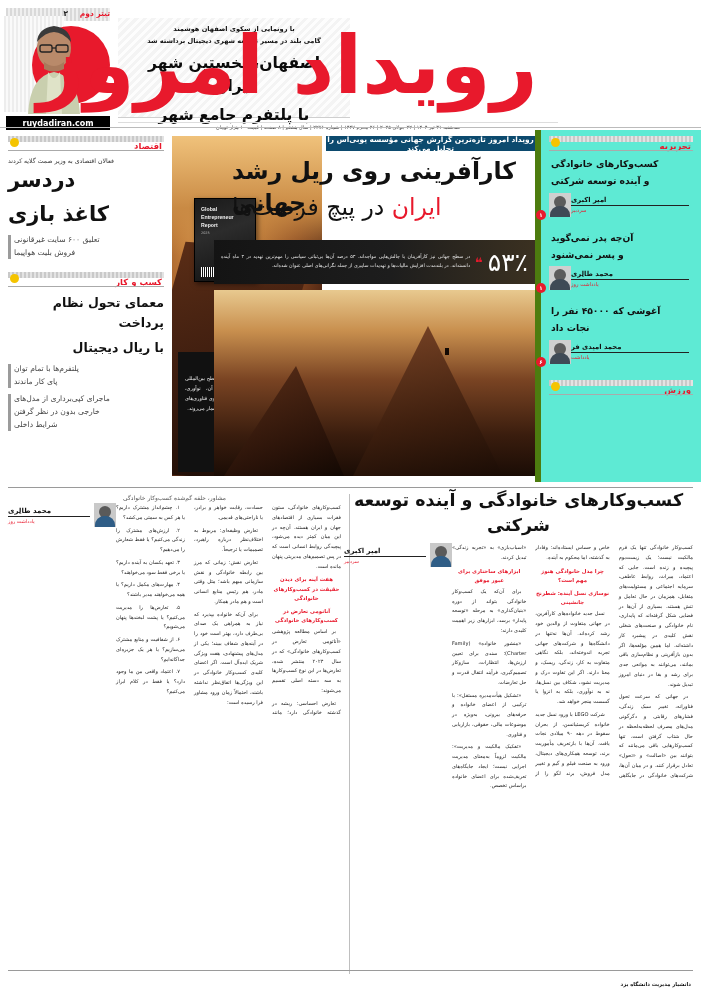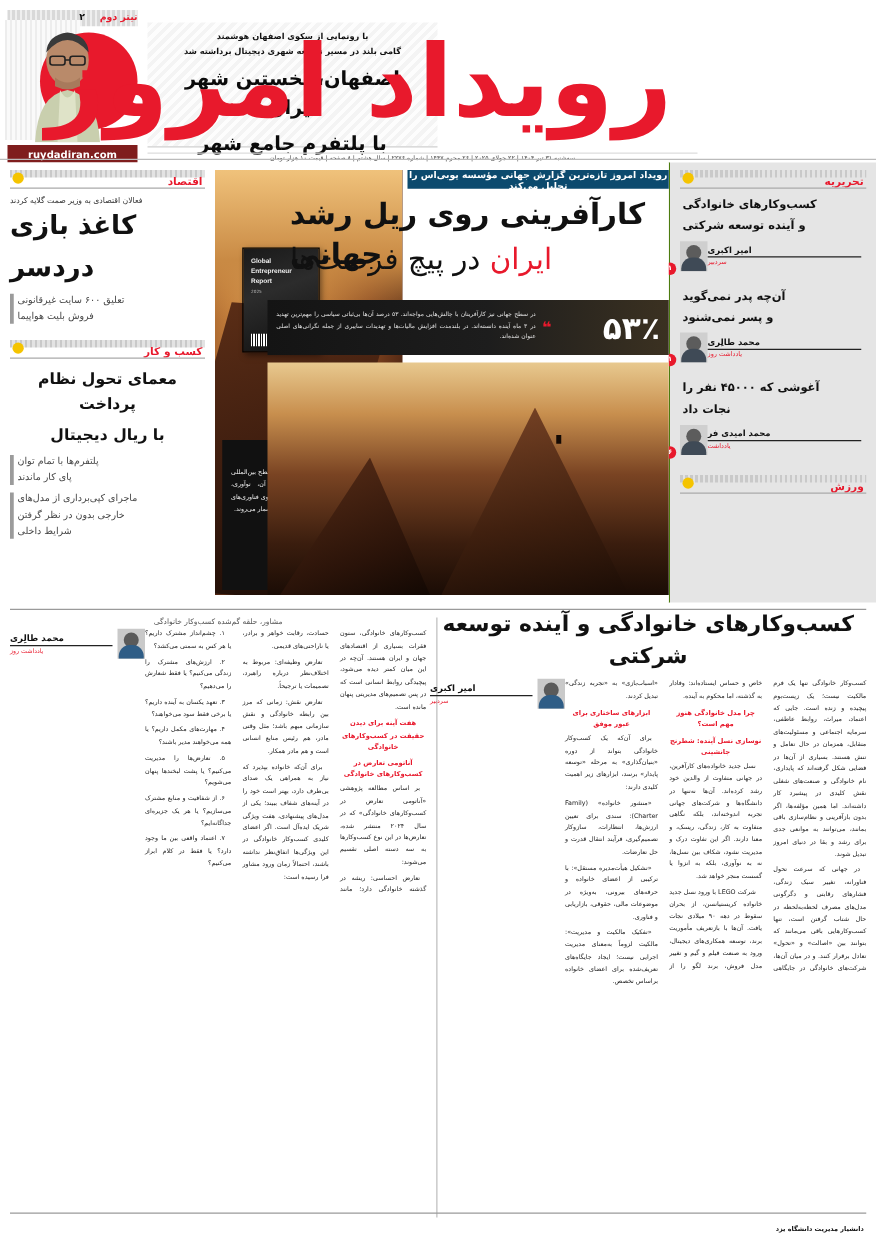--- a/index.html
+++ b/index.html
@@ -57,42 +57,42 @@
   .tag-second{
     position:absolute; left:2px; top:-2px; width:104px; height:13px;
     background:repeating-linear-gradient(90deg,#d9d9d9 0 2px,#efefef 2px 4px);
   }
   .tag-second span{
     position:absolute; right:0px; top:1px; font-size:7.5px; color:#e8192c; font-weight:bold;
   }
   .tag-second .num{ right:42px; color:#111; }
   .site-url{
     position:absolute; left:2px; top:106px; width:104px; height:14px;
-    background:#7f1d1d; color:#fff; font-size:8px; font-weight:bold;
+    background:#000000; color:#fff; font-size:8px; font-weight:bold;
     display:flex; align-items:center; justify-content:center;
     font-family:"DejaVu Sans","Liberation Sans",sans-serif;
   }
   .dateline{
     position:absolute; left:118px; top:122px; width:440px; height:9px;
     font-size:5px; color:#444; text-align:center; white-space:nowrap;
     letter-spacing:0px; line-height:9px;
     border-top:1px solid #ddd;
   }
   .masthead-rule{
     position:absolute; right:0; top:127px; width:701px; height:1px; background:#bbb;
   }
 
   
   .top-area{ position:relative; width:701px; height:352px; }
 
   
   .rail-right{
     position:absolute; right:0; top:0; width:166px; height:352px;
-    background:#e5e5e5; padding:4px 8px 0 8px;
-    border-left:1px solid #4d7c0f;
+    background:#5eead4; padding:4px 8px 0 8px;
+    border-left:6px solid #4d7c0f;
   }
   .rail-left{
     position:absolute; left:0; top:0; width:172px; height:352px;
     background:#fff; padding:4px 8px 0 8px;
   }
   .sec-head{
     position:relative; height:18px; margin-bottom:5px;
   }
   .sec-head .bar{
     position:absolute; right:0; top:2px; width:100%; height:6px;
@@ -153,21 +153,21 @@
   }
   .sub-bar p{ font-size:7.6px; color:#444; line-height:1.7; text-align:left; }
 
   
   .eco-kicker{ font-size:6.2px; color:#333; text-align:left; margin-bottom:3px; }
   .eco-title{
     font-size:21px; font-weight:bold; color:#111; text-align:left;
     line-height:1.32; margin-bottom:6px; letter-spacing:-0.4px;
   }
   .biz-title{
-    font-size:12.5px; font-weight:bold; color:#111; text-align:center;
+    font-size:12.5px; font-weight:bold; color:#111; text-align:right;
     line-height:1.55; margin-bottom:6px;
   }
 
   
   .center{
     position:absolute; left:172px; right:166px; top:0; height:352px;
     background:#fff; padding:0;
   }
   .center-inner{ position:relative; width:363px; height:352px; }
   .hero-photo{
@@ -230,22 +230,22 @@
     font-size:23.5px; font-weight:normal; text-align:left;
     line-height:1.35; letter-spacing:-0.5px; color:#111;
   }
   .main-h2 .red{ color:#e8192c; }
   .stat-box{
     position:absolute; right:0; left:42px; top:110px; height:44px;
     background:linear-gradient(90deg,#141414 0%,#1d1d1d 55%,#3b3121 100%);
     display:flex; align-items:center; padding:4px 7px; gap:5px;
   }
   .stat-num{
-    font-size:25px; font-weight:bold; color:#fff; letter-spacing:-1px;
-    white-space:nowrap; flex:none;margin-left:36px;
+    font-size:25px; font-weight:normal; color:#fff; letter-spacing:-1px;
+    white-space:nowrap; flex:none;
   }
   .stat-quote{ color:#e8192c; font-size:13px; font-weight:bold; flex:none; }
   .stat-txt{ font-size:4.8px; color:#e2e2e2; line-height:1.85; text-align:justify; flex:1; }
 
   .bottom-img{
     position:absolute; right:0; left:42px; top:160px; height:186px;
     background:
       linear-gradient(180deg,#e8c98f 0%,#c88f4e 22%,#7a4423 48%,#3a1d0e 78%,#1a0c05 100%);
     overflow:hidden;
   }
@@ -479,22 +479,22 @@
     <div class="rail-left">
       <div class="sec-head">
         <div class="bar"></div>
         <div class="dot"></div>
         <div class="lbl">اقتصاد</div>
         <div class="rule"></div>
       </div>
 
       <div>
         <div class="eco-kicker">فعالان اقتصادی به وزیر صمت گلایه کردند</div>
+        <div class="eco-title">دردسر</div>
         <div class="eco-title">کاغذ بازی</div>
-        <div class="eco-title">دردسر</div>
         <div class="sub-bar">
           <p>تعلیق ۶۰۰ سایت غیرقانونی</p>
           <p>فروش بلیت هواپیما</p>
         </div>
       </div>
 
       <div class="sec-head" style="margin-top:10px;">
         <div class="bar"></div>
         <div class="dot"></div>
         <div class="lbl">کسب و کار</div>

